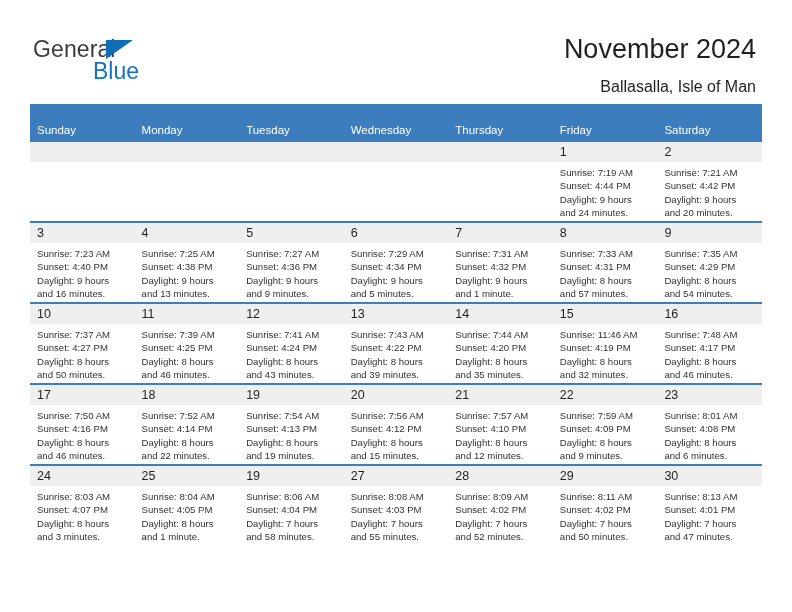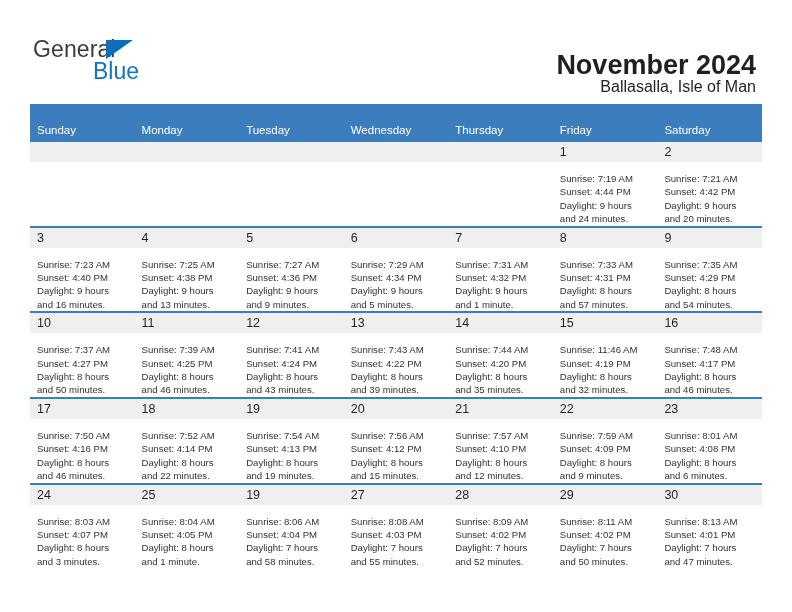--- a/index.html
+++ b/index.html
@@ -64,22 +64,21 @@
   }
 
   .title {
     position: absolute;
     right: 36px;
     top: 33px;
     font-size: 27px;
     color: #231f20;
     text-align: right;
     line-height: 32px;
-    font-weight: bold;
-    margin-top: 16px;
+    font-weight: normal;
   }
   .subtitle {
     position: absolute;
     right: 36px;
     top: 78px;
     font-size: 16px;
     color: #231f20;
     text-align: right;
     line-height: 17px;
   }
@@ -124,21 +123,20 @@
     line-height: 14px;
   }
   .daynum.empty {
     color: transparent;
   }
   .info {
     padding: 4px 6px 0 7px;
     font-size: 9.6px;
     line-height: 13.4px;
     color: #333333;
-    margin-top: 6px;
   }
   .info div {
     white-space: nowrap;
   }
 </style>
 </head>
 <body>
 
 <div class="page">
 

